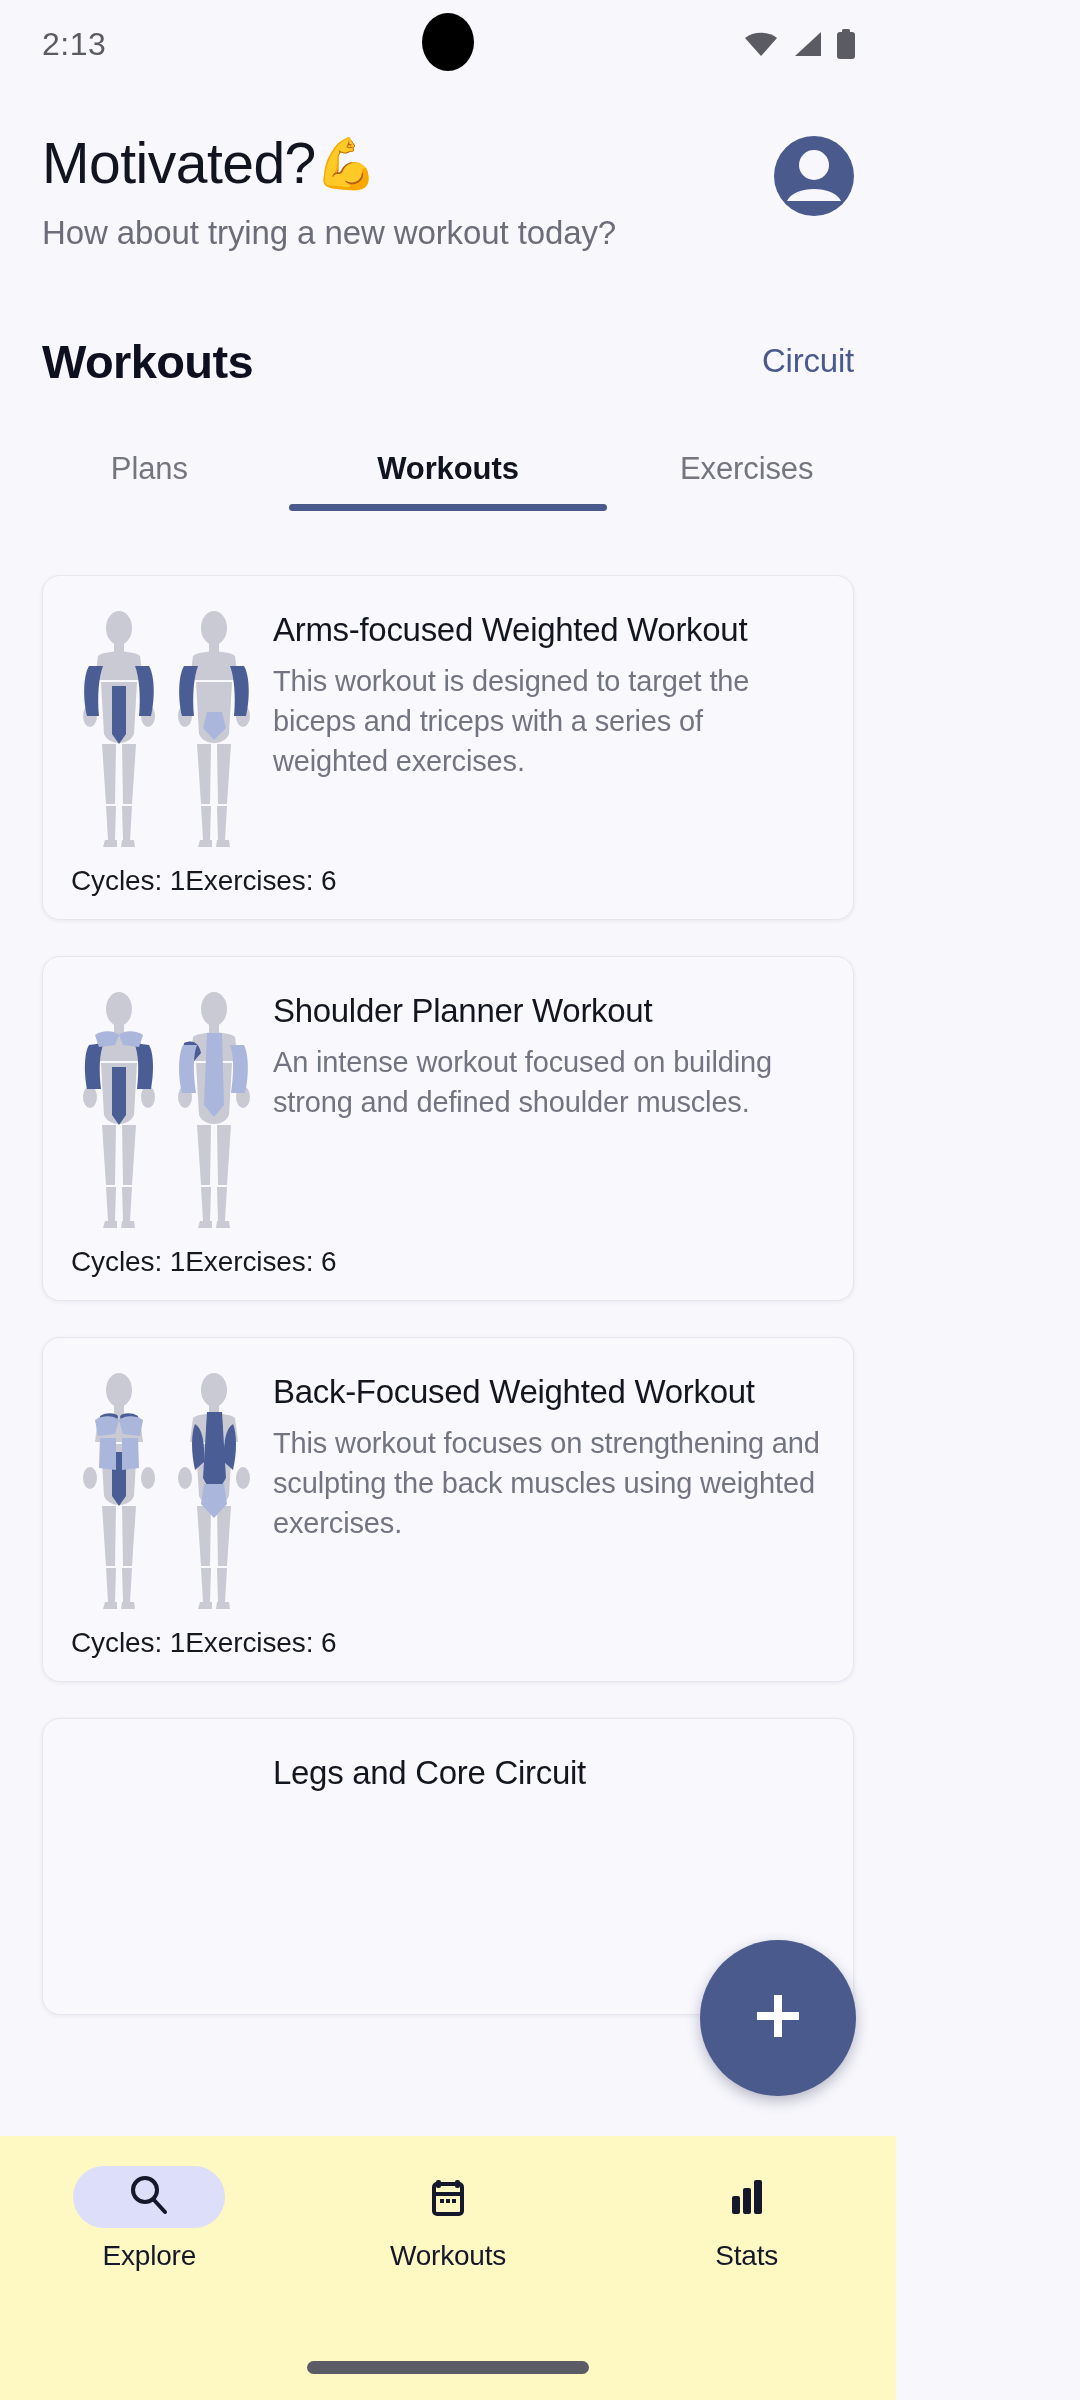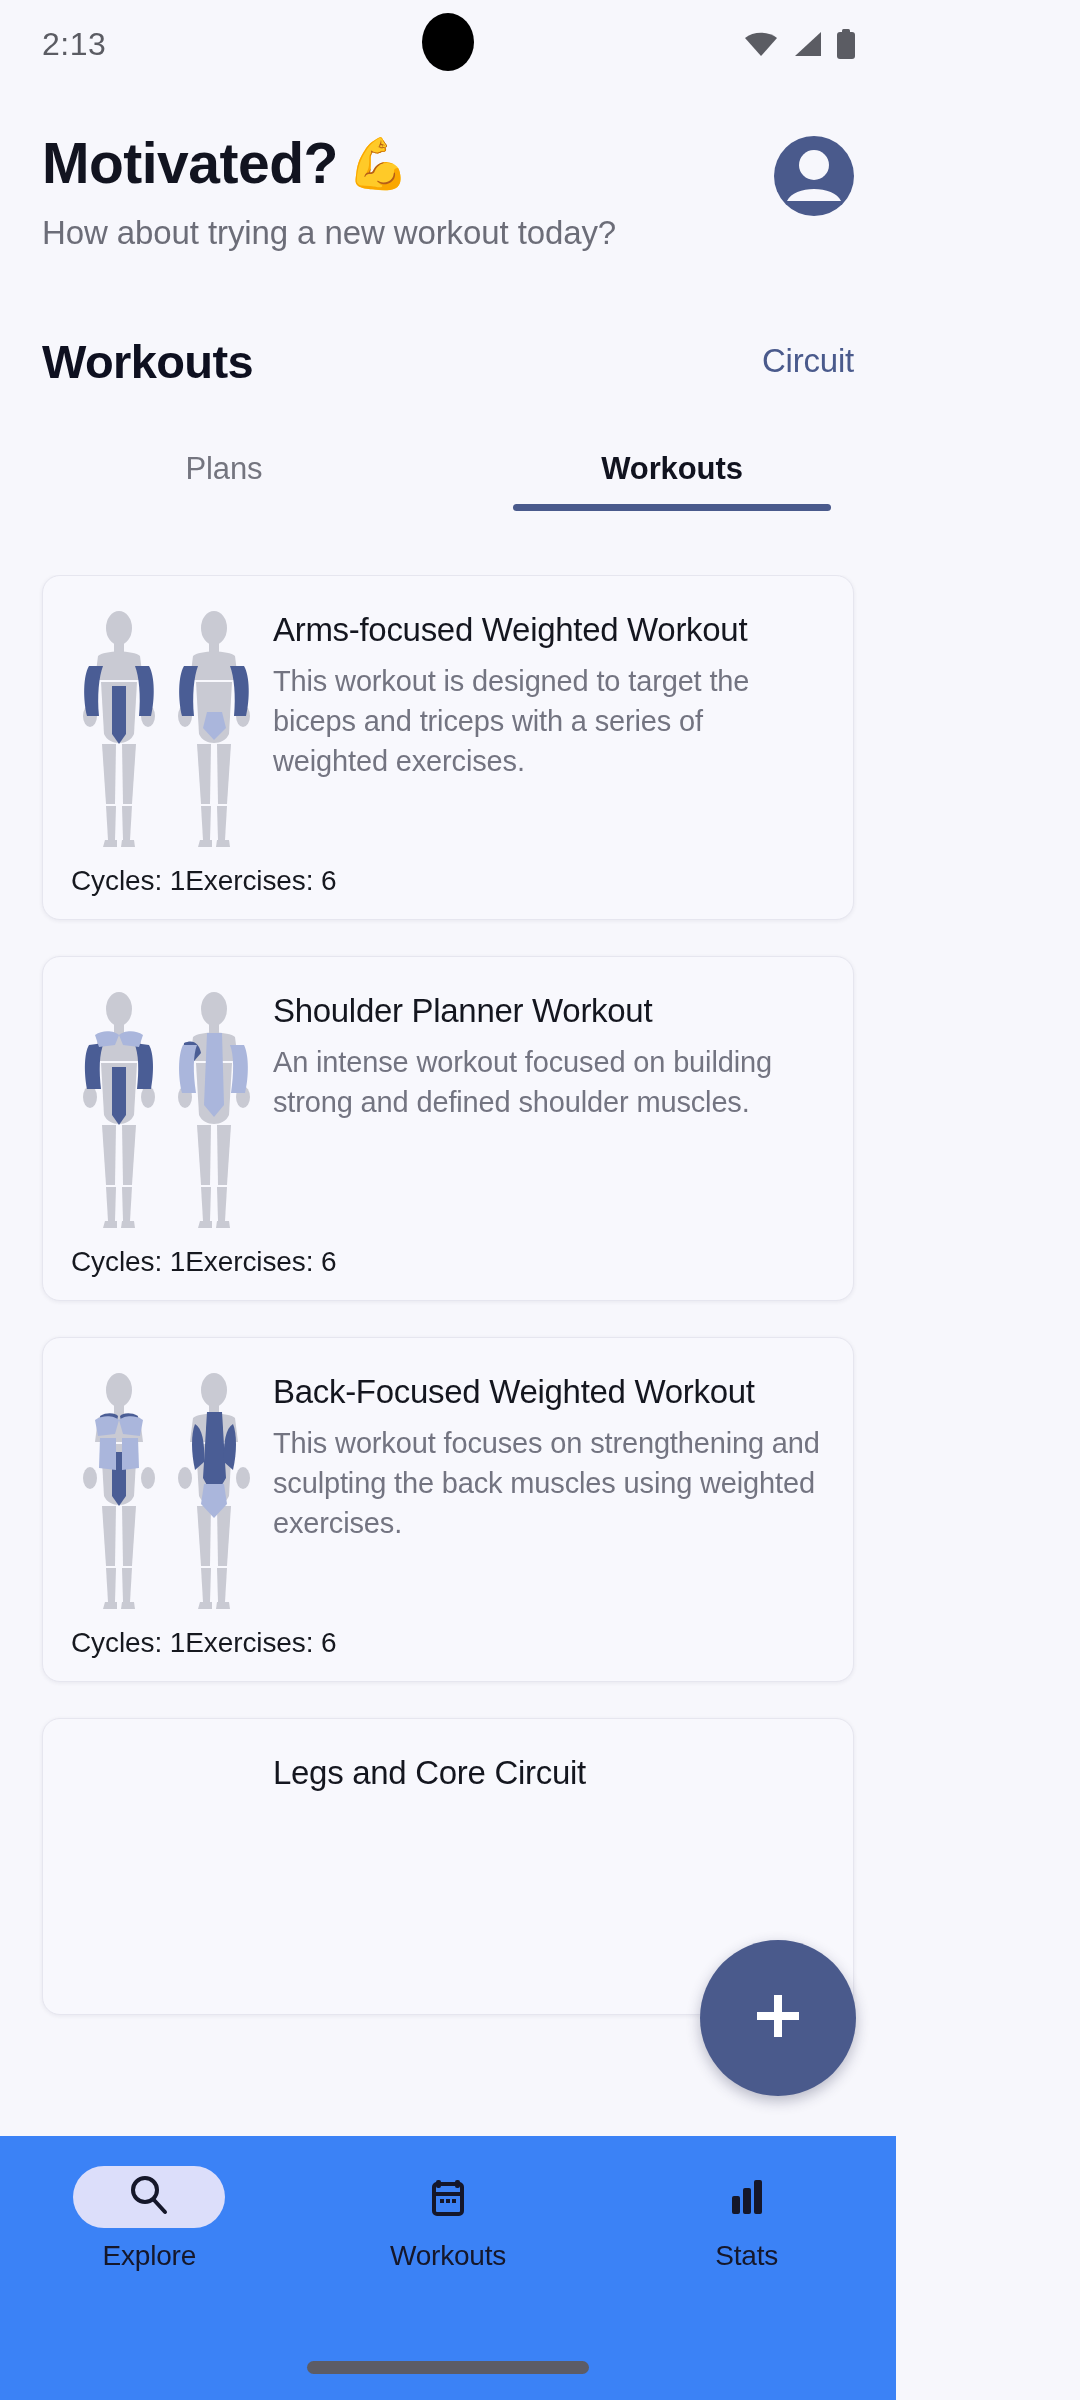--- a/index.html
+++ b/index.html
@@ -18,22 +18,22 @@
     font-size:32px; color:#5b5c63; letter-spacing:.5px; }
   .punch-hole { position:absolute; left:50%; top:42px; transform:translate(-50%,-50%);
     width:52px; height:58px; border-radius:50%; background:#000; }
   .status-icons { position:absolute; right:40px; top:44px; transform:translateY(-50%);
     display:flex; align-items:center; gap:14px; }
   .status-icons svg { display:block; }
 
   
   .header { padding:36px 42px 0 42px; display:flex; justify-content:space-between; align-items:flex-start; }
   .header-text { padding-top:4px; }
-  .greeting { font-size:57px; font-weight:bold; color:#121420; letter-spacing:-.5px; line-height:1.12;
-     display:flex; align-items:center; gap:10px; white-space:nowrap; }
+  .greeting { font-size:57px; font-weight:normal; color:#121420; letter-spacing:-.5px; line-height:1.12;
+     display:flex; align-items:center; gap:0; white-space:nowrap; }
   .greeting-emoji { font-size:50px; line-height:1; }
   .subgreeting { font-size:33px; color:#6c6d78; margin-top:18px; letter-spacing:-.1px; }
   .avatar { width:80px; height:80px; border-radius:50%; background:#4a5a8c; flex:0 0 80px;
     display:flex; align-items:center; justify-content:center; margin-top:8px; }
 
   
   .section-row { display:flex; justify-content:space-between; align-items:center;
     padding:82px 42px 0 42px; }
   .section-title { font-size:47px; font-weight:bold; color:#0e1020; letter-spacing:-.6px; }
   .search-link { font-size:33px; color:#4a5a8c; letter-spacing:-.2px; }
@@ -57,21 +57,21 @@
   .card-title { font-size:33px; color:#14161f; line-height:1.32; letter-spacing:-.3px; }
   .card-desc { font-size:29px; color:#737481; line-height:1.38; margin-top:10px; letter-spacing:-.15px; }
   .card-meta { display:flex; font-size:28px; color:#16181f; margin-top:16px; letter-spacing:-.1px; }
 
   
   .fab { position:absolute; right:40px; bottom:304px; width:156px; height:156px; border-radius:50%;
     background:#4a5a8c; box-shadow:0 5px 14px rgba(35,40,75,.30);
     display:flex; align-items:center; justify-content:center; z-index:30; }
 
   
-  .bottomnav { position:absolute; left:0; right:0; bottom:0; height:264px; background:#3b82f6;
+  .bottomnav { position:absolute; left:0; right:0; bottom:0; height:264px; background:#fef9c3;
     display:flex; align-items:flex-start; padding-top:30px; z-index:40; }
   .navitem { flex:1; display:flex; flex-direction:column; align-items:center; gap:12px; }
   .nav-pill { width:152px; height:62px; border-radius:32px; display:flex; align-items:center; justify-content:center; }
   .navitem.active .nav-pill { background:#dcdefa; }
   .nav-label { font-size:28px; color:#15172a; letter-spacing:-.2px; }
   .home-indicator { position:absolute; left:50%; transform:translateX(-50%); bottom:26px;
     width:282px; height:13px; border-radius:8px; background:#5c5c66; }
 </style>
 </head>
 <body>
@@ -120,20 +120,21 @@
   </div>
 
   <div class="section-row">
     <div class="section-title">Workouts</div>
     <div class="search-link">Circuit</div>
   </div>
 
   <div class="tabs">
     <div class="tab">Plans</div>
     <div class="tab active">Workouts</div>
+    <div class="tab">Exercises</div>
   </div>
 
   <div class="list">
 
     <div class="card">
       <div class="card-main">
         <div class="card-figure">
           <svg width="190" height="245" viewBox="0 0 190 245">
             <g fill="#c9cad3">
 

